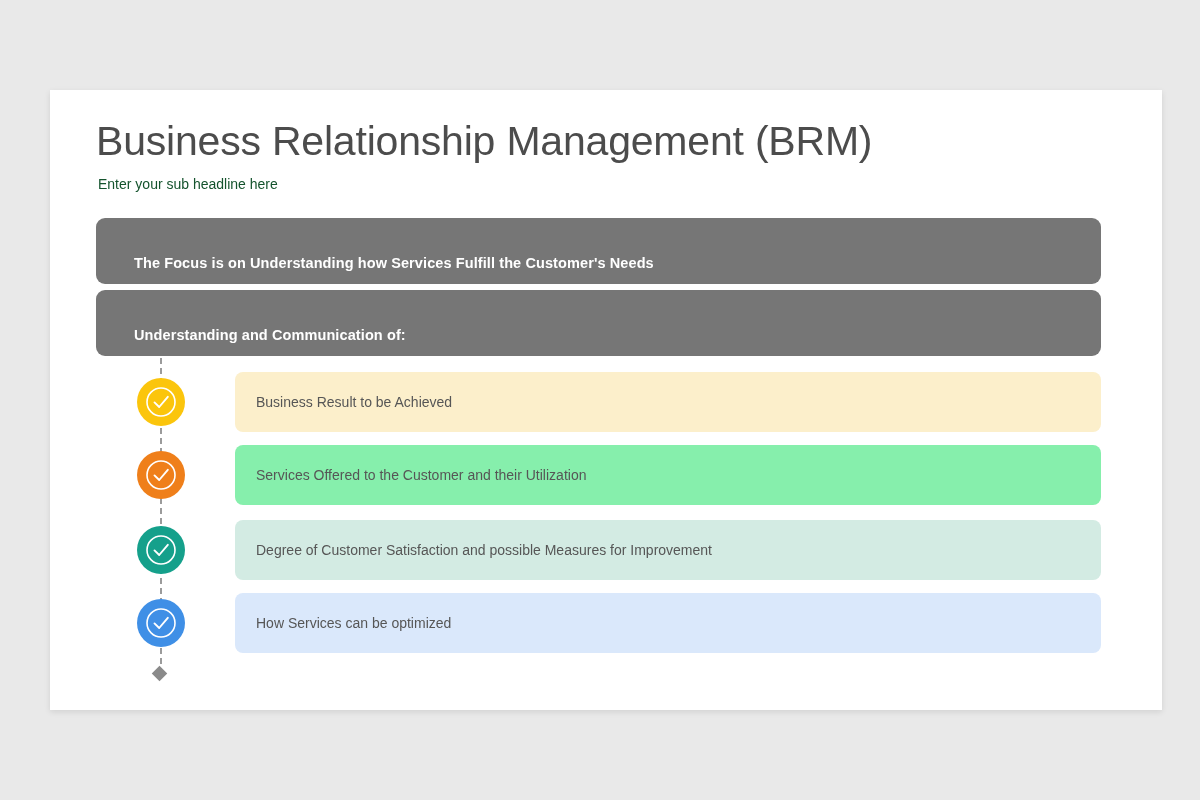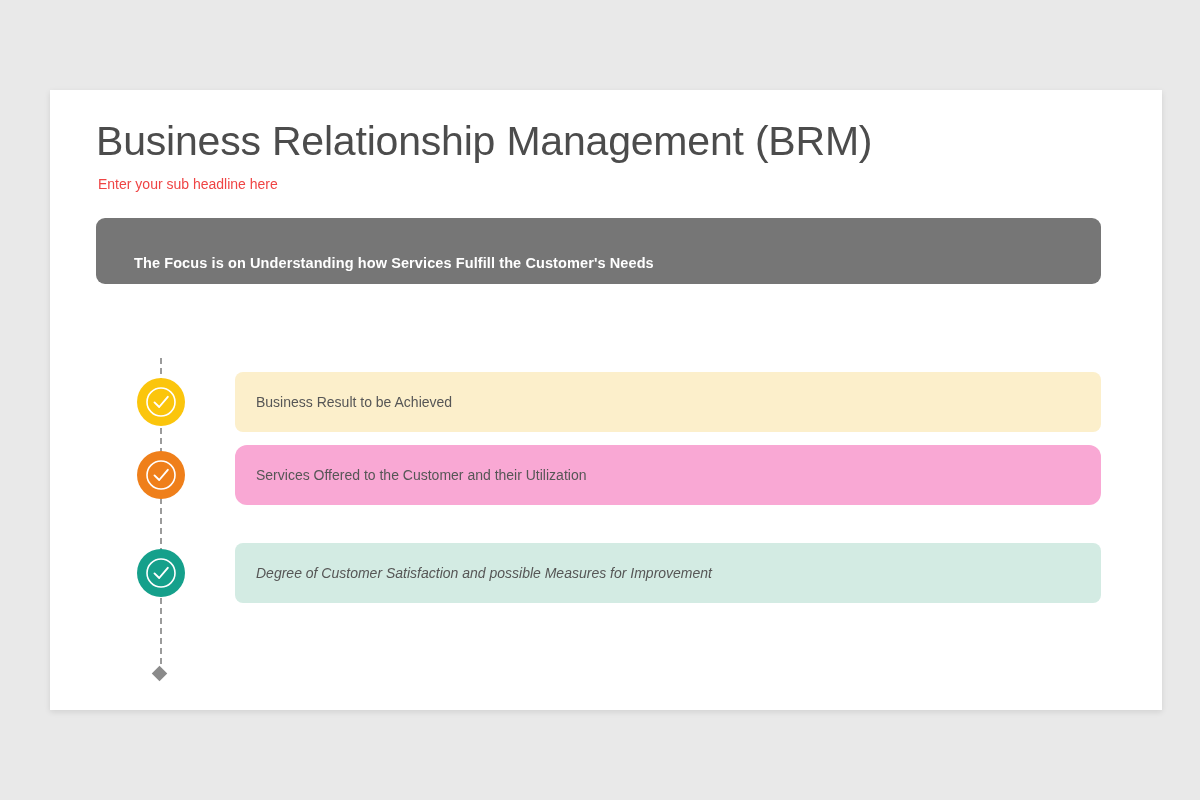--- a/index.html
+++ b/index.html
@@ -35,21 +35,21 @@
     color: #4c4c4c;
     letter-spacing: -0.2px;
     white-space: nowrap;
   }
   #slide-subtitle {
     position: absolute;
     left: 48px;
     top: 86px;
     font-size: 14px;
     font-weight: 400;
-    color: #ef4444;
+    color: #14532d;
     white-space: nowrap;
   }
 
   
   .banner-bar {
     position: absolute;
     left: 46px;
     width: 1005px;
     height: 66px;
     background: #767676;
@@ -89,21 +89,21 @@
   }
 
   .timeline-row {
     position: absolute;
     left: 0;
     width: 100%;
     height: 60px;
   }
   #row-0 { top: 282px; }
   #row-1 { top: 355px; }
-  #row-2 { top: 453px; font-style: italic; }
+  #row-2 { top: 430px; }
   #row-3 { top: 503px; }
 
   .step-badge {
     position: absolute;
     left: 87px;
     top: 6px;
     width: 48px;
     height: 48px;
     border-radius: 50%;
     display: flex;
@@ -135,20 +135,23 @@
 
 <div id="slide-card" style="background: rgb(255, 255, 255); padding-left: 12px;">
 
   <div id="slide-title">Business Relationship Management (BRM)</div>
   <div id="slide-subtitle">Enter your sub headline here</div>
 
   <div class="banner-bar" id="banner-focus" style="background: rgb(118, 118, 118);">
     <span class="banner-text" style="color: rgb(255, 255, 255);">The Focus is on Understanding how Services Fulfill the Customer's Needs</span>
   </div>
 
+  <div class="banner-bar" id="banner-under" style="background: rgb(118, 118, 118);">
+    <span class="banner-text" style="color: rgb(255, 255, 255);">Understanding and Communication of:</span>
+  </div>
 
   <div id="timeline-connector" style="border-left-color: rgb(155, 155, 155);"></div>
   <div id="timeline-end-diamond"></div>
 
   <div class="timeline-row" id="row-0">
     <div class="step-badge" style="background: rgb(251, 197, 12);">
       <svg width="34" height="34" viewBox="0 0 34 34">
         <circle cx="17" cy="17" r="14" fill="none" stroke="#ffffff" stroke-width="1.6"></circle>
         <path d="M10.5 17.4 L15.2 22 L23.8 11.8" fill="none" stroke="#ffffff" stroke-width="1.9" stroke-linecap="round" stroke-linejoin="round"></path>
       </svg>
@@ -158,31 +161,42 @@
     </div>
   </div>
 
   <div class="timeline-row" id="row-1">
     <div class="step-badge" style="background: rgb(239, 127, 26);">
       <svg width="34" height="34" viewBox="0 0 34 34">
         <circle cx="17" cy="17" r="14" fill="none" stroke="#ffffff" stroke-width="1.6"></circle>
         <path d="M10.5 17.4 L15.2 22 L23.8 11.8" fill="none" stroke="#ffffff" stroke-width="1.9" stroke-linecap="round" stroke-linejoin="round"></path>
       </svg>
     </div>
-    <div class="content-bar" style="background: #f9a8d4; border-radius: 12px;">
+    <div class="content-bar" style="background: #86efac;">
       <span class="content-bar-text">Services Offered to the Customer and their Utilization</span>
     </div>
   </div>
 
   <div class="timeline-row" id="row-2">
     <div class="step-badge" style="background: rgb(21, 160, 139);">
       <svg width="34" height="34" viewBox="0 0 34 34">
         <circle cx="17" cy="17" r="14" fill="none" stroke="#ffffff" stroke-width="1.6"></circle>
         <path d="M10.5 17.4 L15.2 22 L23.8 11.8" fill="none" stroke="#ffffff" stroke-width="1.9" stroke-linecap="round" stroke-linejoin="round"></path>
       </svg>
     </div>
     <div class="content-bar" style="background: rgb(211, 235, 227);">
       <span class="content-bar-text">Degree of Customer Satisfaction and possible Measures for Improvement</span>
     </div>
   </div>
 
+  <div class="timeline-row" id="row-3">
+    <div class="step-badge" style="background: rgb(63, 143, 230);">
+      <svg width="34" height="34" viewBox="0 0 34 34">
+        <circle cx="17" cy="17" r="14" fill="none" stroke="#ffffff" stroke-width="1.6"></circle>
+        <path d="M10.5 17.4 L15.2 22 L23.8 11.8" fill="none" stroke="#ffffff" stroke-width="1.9" stroke-linecap="round" stroke-linejoin="round"></path>
+      </svg>
+    </div>
+    <div class="content-bar" style="background: rgb(218, 232, 251);">
+      <span class="content-bar-text">How Services can be optimized</span>
+    </div>
+  </div>
 
 </div>
 
 </body></html>

